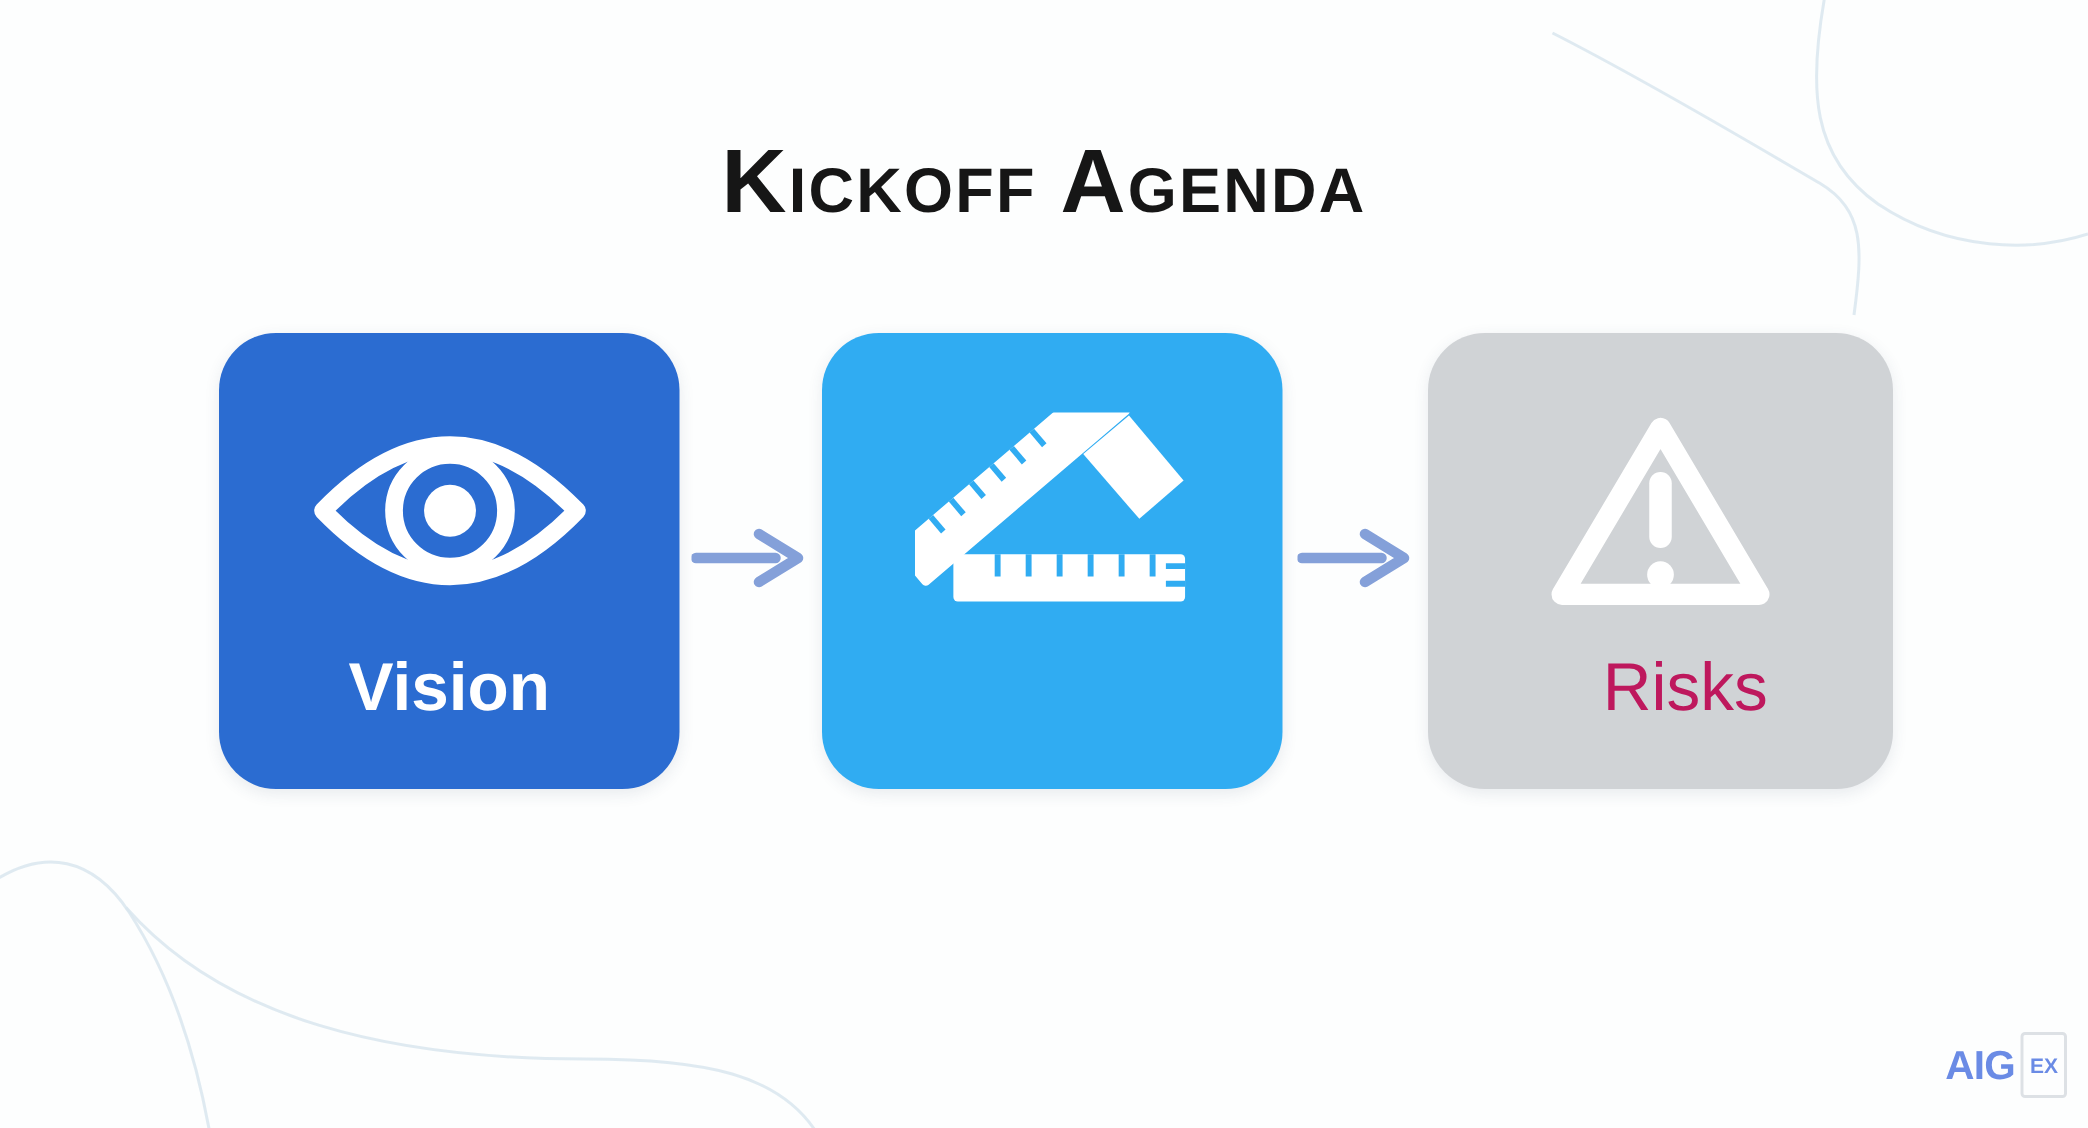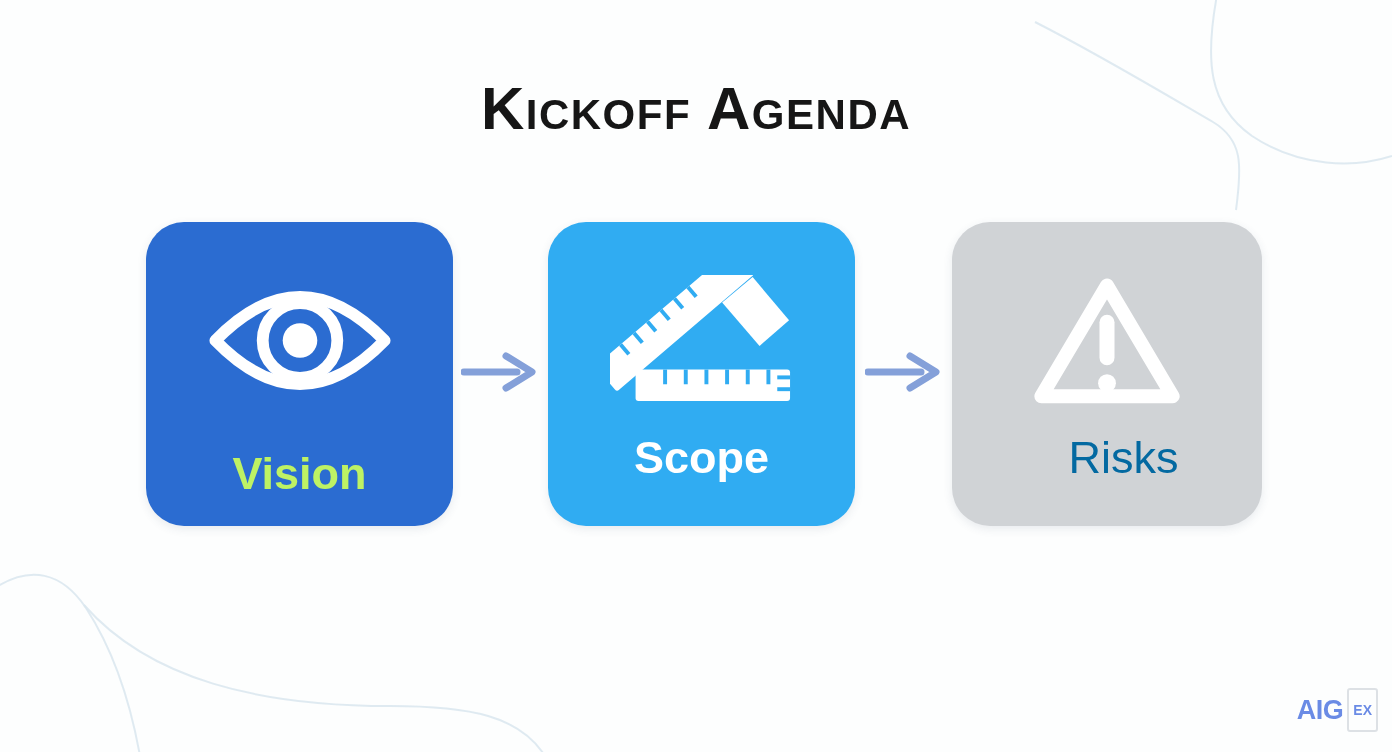--- a/index.html
+++ b/index.html
@@ -3,21 +3,21 @@
 <meta charset="utf-8">
 <style>
   html,body{margin:0;padding:0;background:#fff;}
   .canvas{
     position:relative;width:1392px;height:752px;overflow:hidden;
     background:#fdfefe;font-family:"Liberation Sans",sans-serif;
   }
   .decor{position:absolute;inset:0;pointer-events:none;}
   .decor path{fill:none;stroke:var(--decor-color,#d9e6ef);stroke-width:2;stroke-opacity:.85;}
   .title{
-    position:absolute;top:74px;left:0;right:0;margin:0;
+    position:absolute;top:74px;left:0;right:0;margin:12px;
     text-align:center;font-size:60px;font-weight:bold;
     font-variant:small-caps;letter-spacing:1.5px;color:#161616;
   }
   .card{
     position:absolute;top:222px;width:307px;height:304px;border-radius:38px;
     box-shadow:0 3px 10px rgba(45,65,95,.10);
   }
   .card-icon{
     position:absolute;top:42px;left:0;right:0;height:152px;
     display:flex;align-items:center;justify-content:center;
@@ -55,21 +55,21 @@
   <h1 class="title">Kickoff Agenda</h1>
 
   <div class="card" id="card-0" style="left: 146px; background: rgb(43, 108, 209);">
     <div class="card-icon">
       <svg width="182" height="113" viewBox="0 0 200 124">
         <path class="icon-stroke" stroke-width="13" d="M7,62 Q100,-34 193,62 Q100,158 7,62 Z"></path>
         <circle class="icon-stroke" stroke-width="13" cx="100" cy="62" r="41"></circle>
         <circle cx="100" cy="62" r="19" fill="#fff"></circle>
       </svg>
     </div>
-    <div class="card-label" style="color: #bef264; margin-top: 16px;">Vision</div>
+    <div class="card-label" style="color: #ffffff;">Vision</div>
   </div>
 
   <svg class="arrow" style="left:461px" viewBox="0 0 76 40">
     <path d="M3,20 H56"></path>
     <path d="M45,4 L71,20 L45,36"></path>
   </svg>
 
   <div class="card" id="card-1" style="left: 548px; background: rgb(48, 172, 242);">
     <div class="card-icon">
       <svg width="183" height="130" viewBox="0 0 186 132">
@@ -87,37 +87,36 @@
         <line class="tick" x1="56" y1="96" x2="56" y2="111"></line>
         <line class="tick" x1="77" y1="96" x2="77" y2="111"></line>
         <line class="tick" x1="98" y1="96" x2="98" y2="111"></line>
         <line class="tick" x1="119" y1="96" x2="119" y2="111"></line>
         <line class="tick" x1="140" y1="96" x2="140" y2="111"></line>
         <line class="tick" x1="161" y1="96" x2="161" y2="111"></line>
         <line class="tick" x1="183" y1="104" x2="170" y2="104"></line>
         <line class="tick" x1="183" y1="116" x2="170" y2="116"></line>
       </svg>
     </div>
-    <div class="card-label" style="color: rgb(255, 255, 255);">Scope</div>
   </div>
 
   <svg class="arrow" style="left:865px" viewBox="0 0 76 40">
     <path d="M3,20 H56"></path>
     <path d="M45,4 L71,20 L45,36"></path>
   </svg>
 
   <div class="card" id="card-2" style="left: 952px; width: 310px; background: rgb(208, 211, 214);">
     <div class="card-icon">
       <svg width="150" height="134" viewBox="0 0 160 142">
         <path class="icon-stroke" stroke-width="15" d="M80,13 L150,131 H10 Z"></path>
         <path stroke="#fff" stroke-width="16" stroke-linecap="round" d="M80,52 V90"></path>
         <circle cx="80" cy="117" r="9.5" fill="#fff"></circle>
       </svg>
     </div>
-    <div class="card-label" style="color: #0369a1; padding-left: 33px;">Risks</div>
+    <div class="card-label" style="color: #be185d; padding-left: 33px;">Risks</div>
   </div>
 
   <div class="watermark">
     <span>AIG</span>
       <span class="wm-badge">EX</span>
   </div>
 
 </div>
 
 </body></html>

